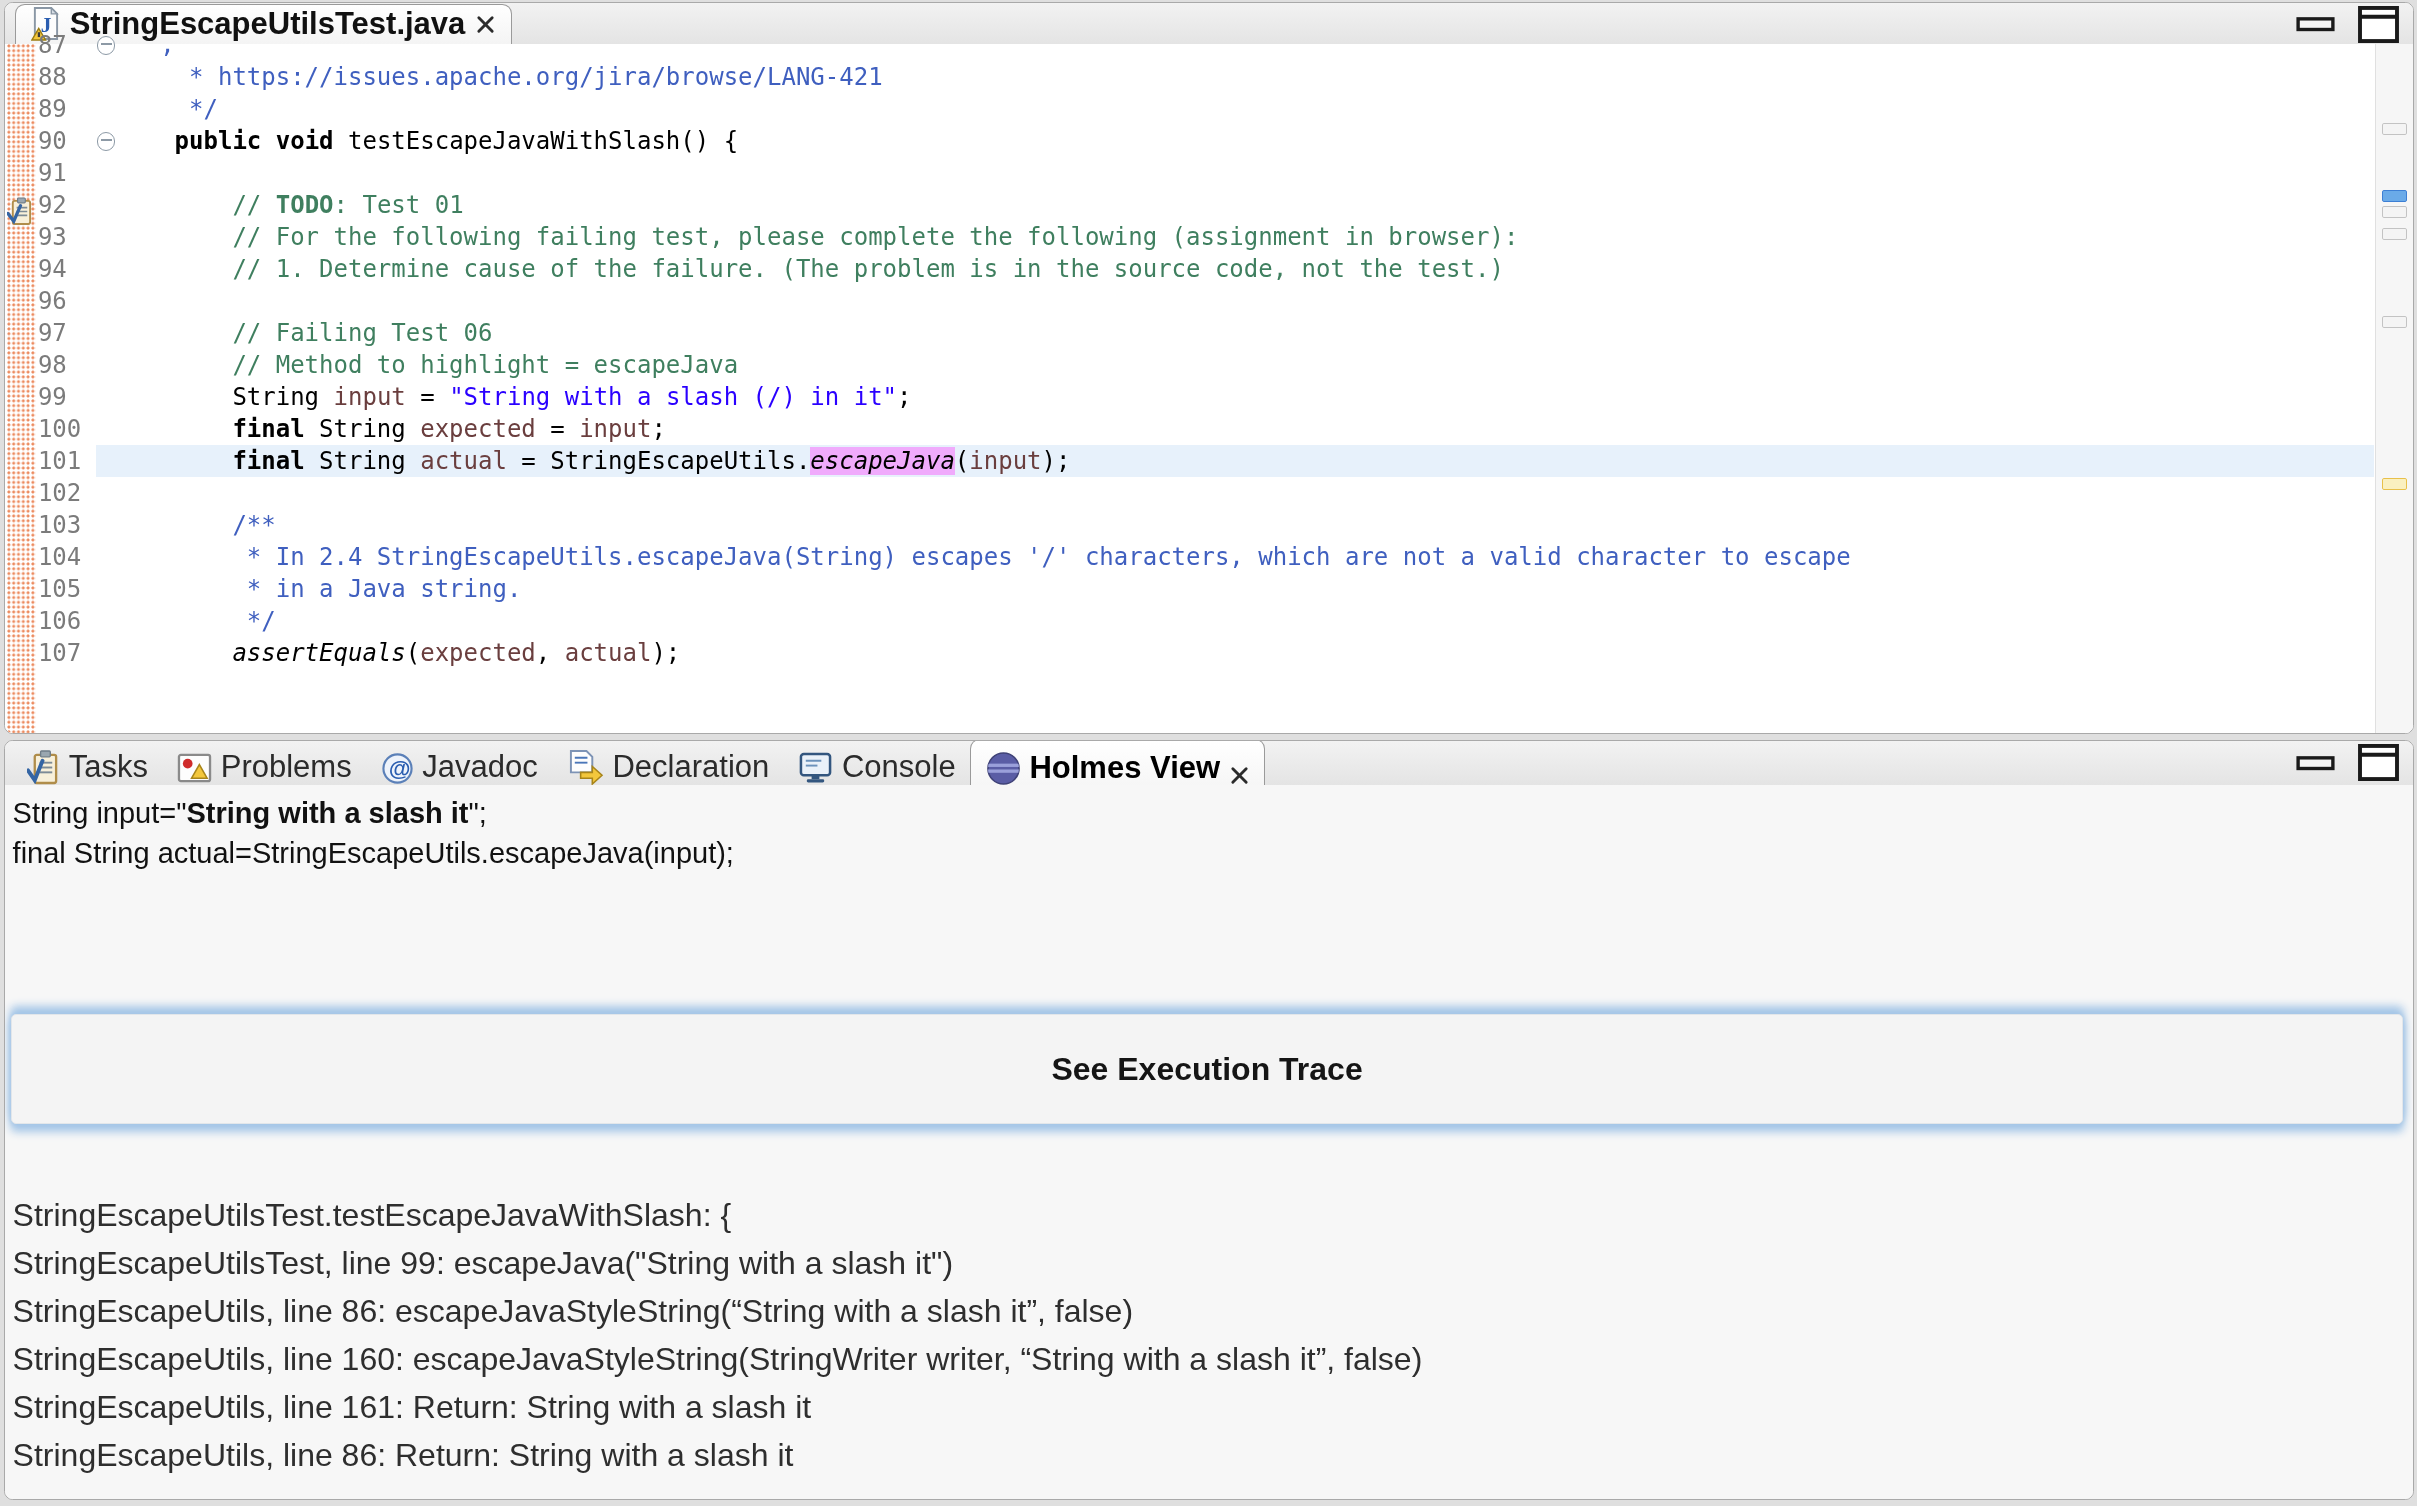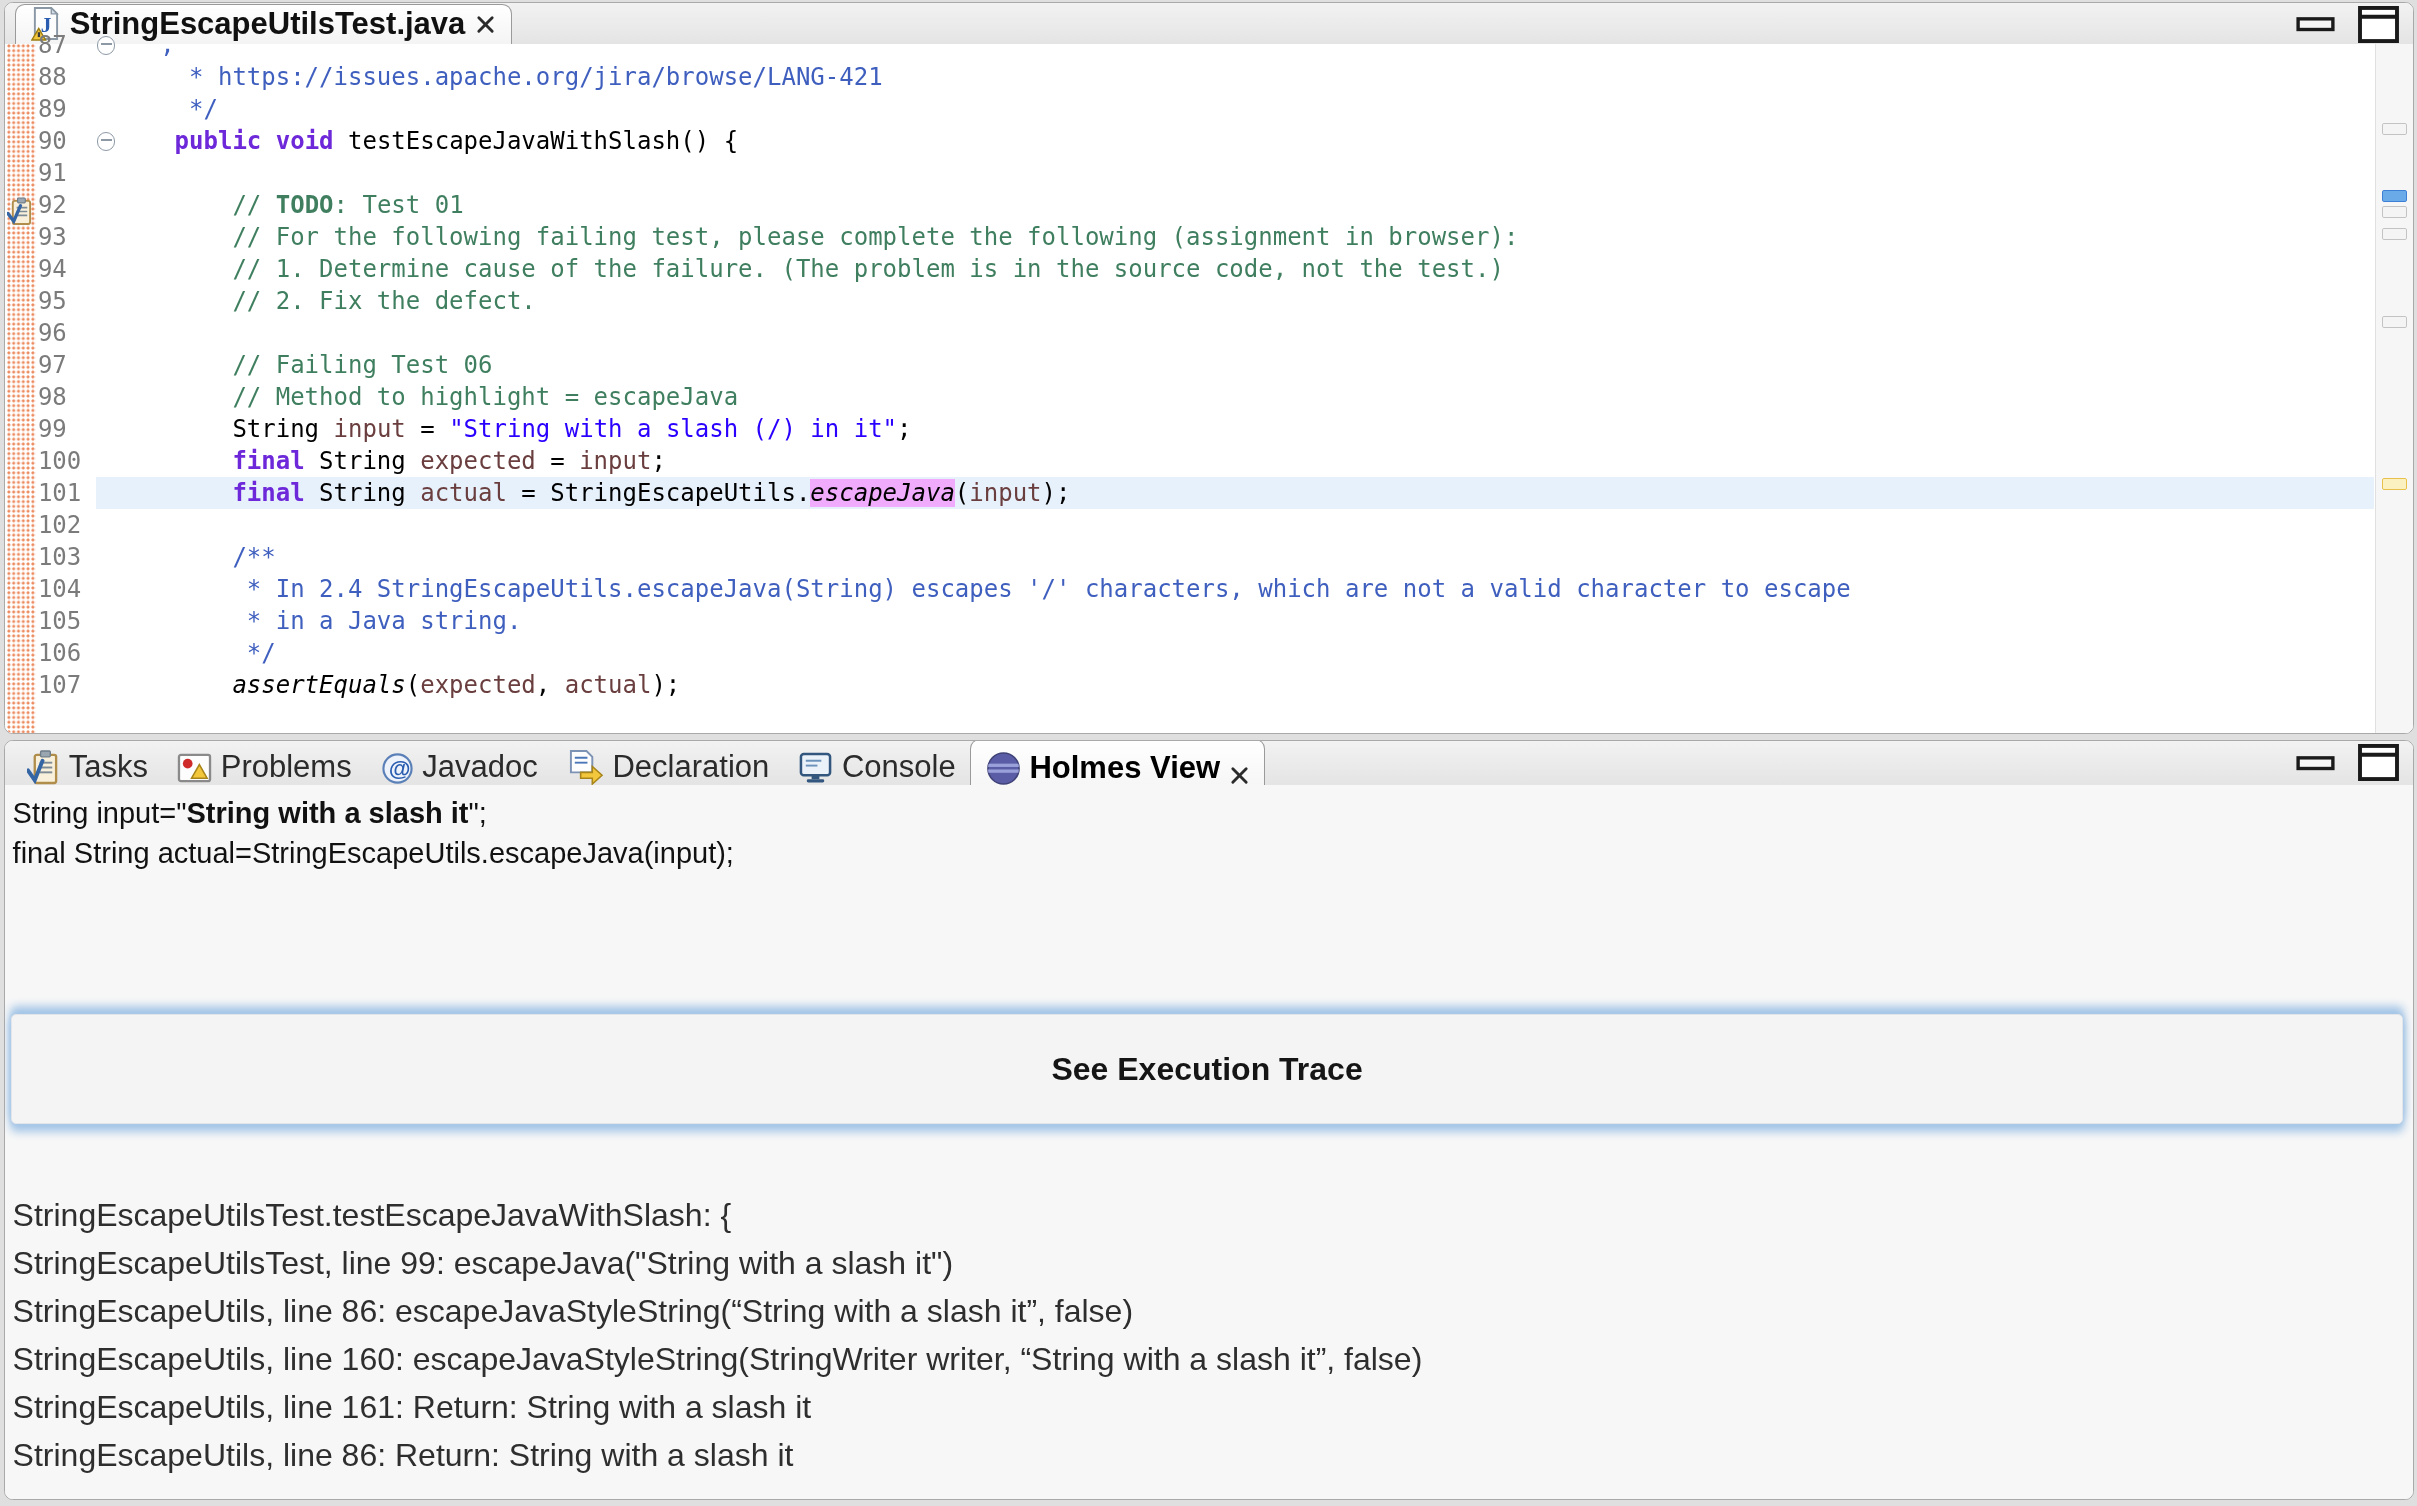--- a/index.html
+++ b/index.html
@@ -26,21 +26,21 @@
     background-image:radial-gradient(circle at 1.9px 1.9px,#ec8a5e 1.3px,rgba(0,0,0,0) 1.7px);background-size:4.8px 4.8px}
   #code-lines{position:absolute;left:33px;top:-14.5px;right:39px}
   .crow{display:flex;height:32px;align-items:center;font-family:"DejaVu Sans Mono","Liberation Mono",monospace;font-size:24px}
   .lnum{width:56px;text-align:left;padding-right:1.9px;color:#7b7b7b;flex:none}
   .rest{display:flex;flex:1;height:100%;align-items:center}
   .crow.hl .rest{background:#e7f1fb}
   .fold{width:21px;flex:none;display:flex;align-items:center;justify-content:center}
   .foldc{width:16.4px;height:16.4px;border:1.4px solid #8d9aa6;border-radius:50%;position:relative;background:#fff}
   .foldc::after{content:"";position:absolute;left:2.9px;right:2.9px;top:6.3px;height:1.4px;background:#8d9aa6}
   .ctext{white-space:pre}
-  .seg-d{color:#000}.seg-k{color:#6d28d9;font-weight:bold}.seg-c{color:#3f7f5f}
+  .seg-d{color:#000}.seg-k{color:#000000;font-weight:bold}.seg-c{color:#3f7f5f}
   .seg-ct{color:#3f7f5f;font-weight:bold}.seg-j{color:#3f5fbf}.seg-s{color:#2a00ff}
   .seg-v{color:#6a3e3e}.seg-m{font-style:italic}
   .seg-occ{font-style:italic;background:#f0abfc}
   #task-marker{position:absolute;left:1.9px;top:153px}
   #overview-ruler{position:absolute;right:0;top:0;bottom:0;width:37px;background:#f6f6f6;border-left:1px solid #e0e0e0}
   .mk{position:absolute;left:5.8px;width:23px;height:9.7px;border-radius:1.9px}
   .mk-gray{background:#f4f4f4;border:1.9px solid #c3c3c3}
   .mk-blue{background:#6aaae8;border:1.9px solid #3d7fd4}
   .mk-yellow{background:#faf0c0;border:1.9px solid #e8c04a}
   
@@ -148,27 +148,20 @@
           </span>
         </div>
         <div class="crow">
           <span class="lnum">94</span>
           <span class="rest">
             <span class="fold"></span>
             <span class="ctext"><span class="seg-c">        // 1. Determine cause of the failure. (The problem is in the source code, not the test.)</span></span>
           </span>
         </div>
         <div class="crow">
-          <span class="lnum">95</span>
-          <span class="rest">
-            <span class="fold"></span>
-            <span class="ctext"><span class="seg-c">        // 2. Fix the defect.</span></span>
-          </span>
-        </div>
-        <div class="crow">
           <span class="lnum">96</span>
           <span class="rest">
             <span class="fold"></span>
             <span class="ctext"></span>
           </span>
         </div>
         <div class="crow">
           <span class="lnum">97</span>
           <span class="rest">
             <span class="fold"></span>

